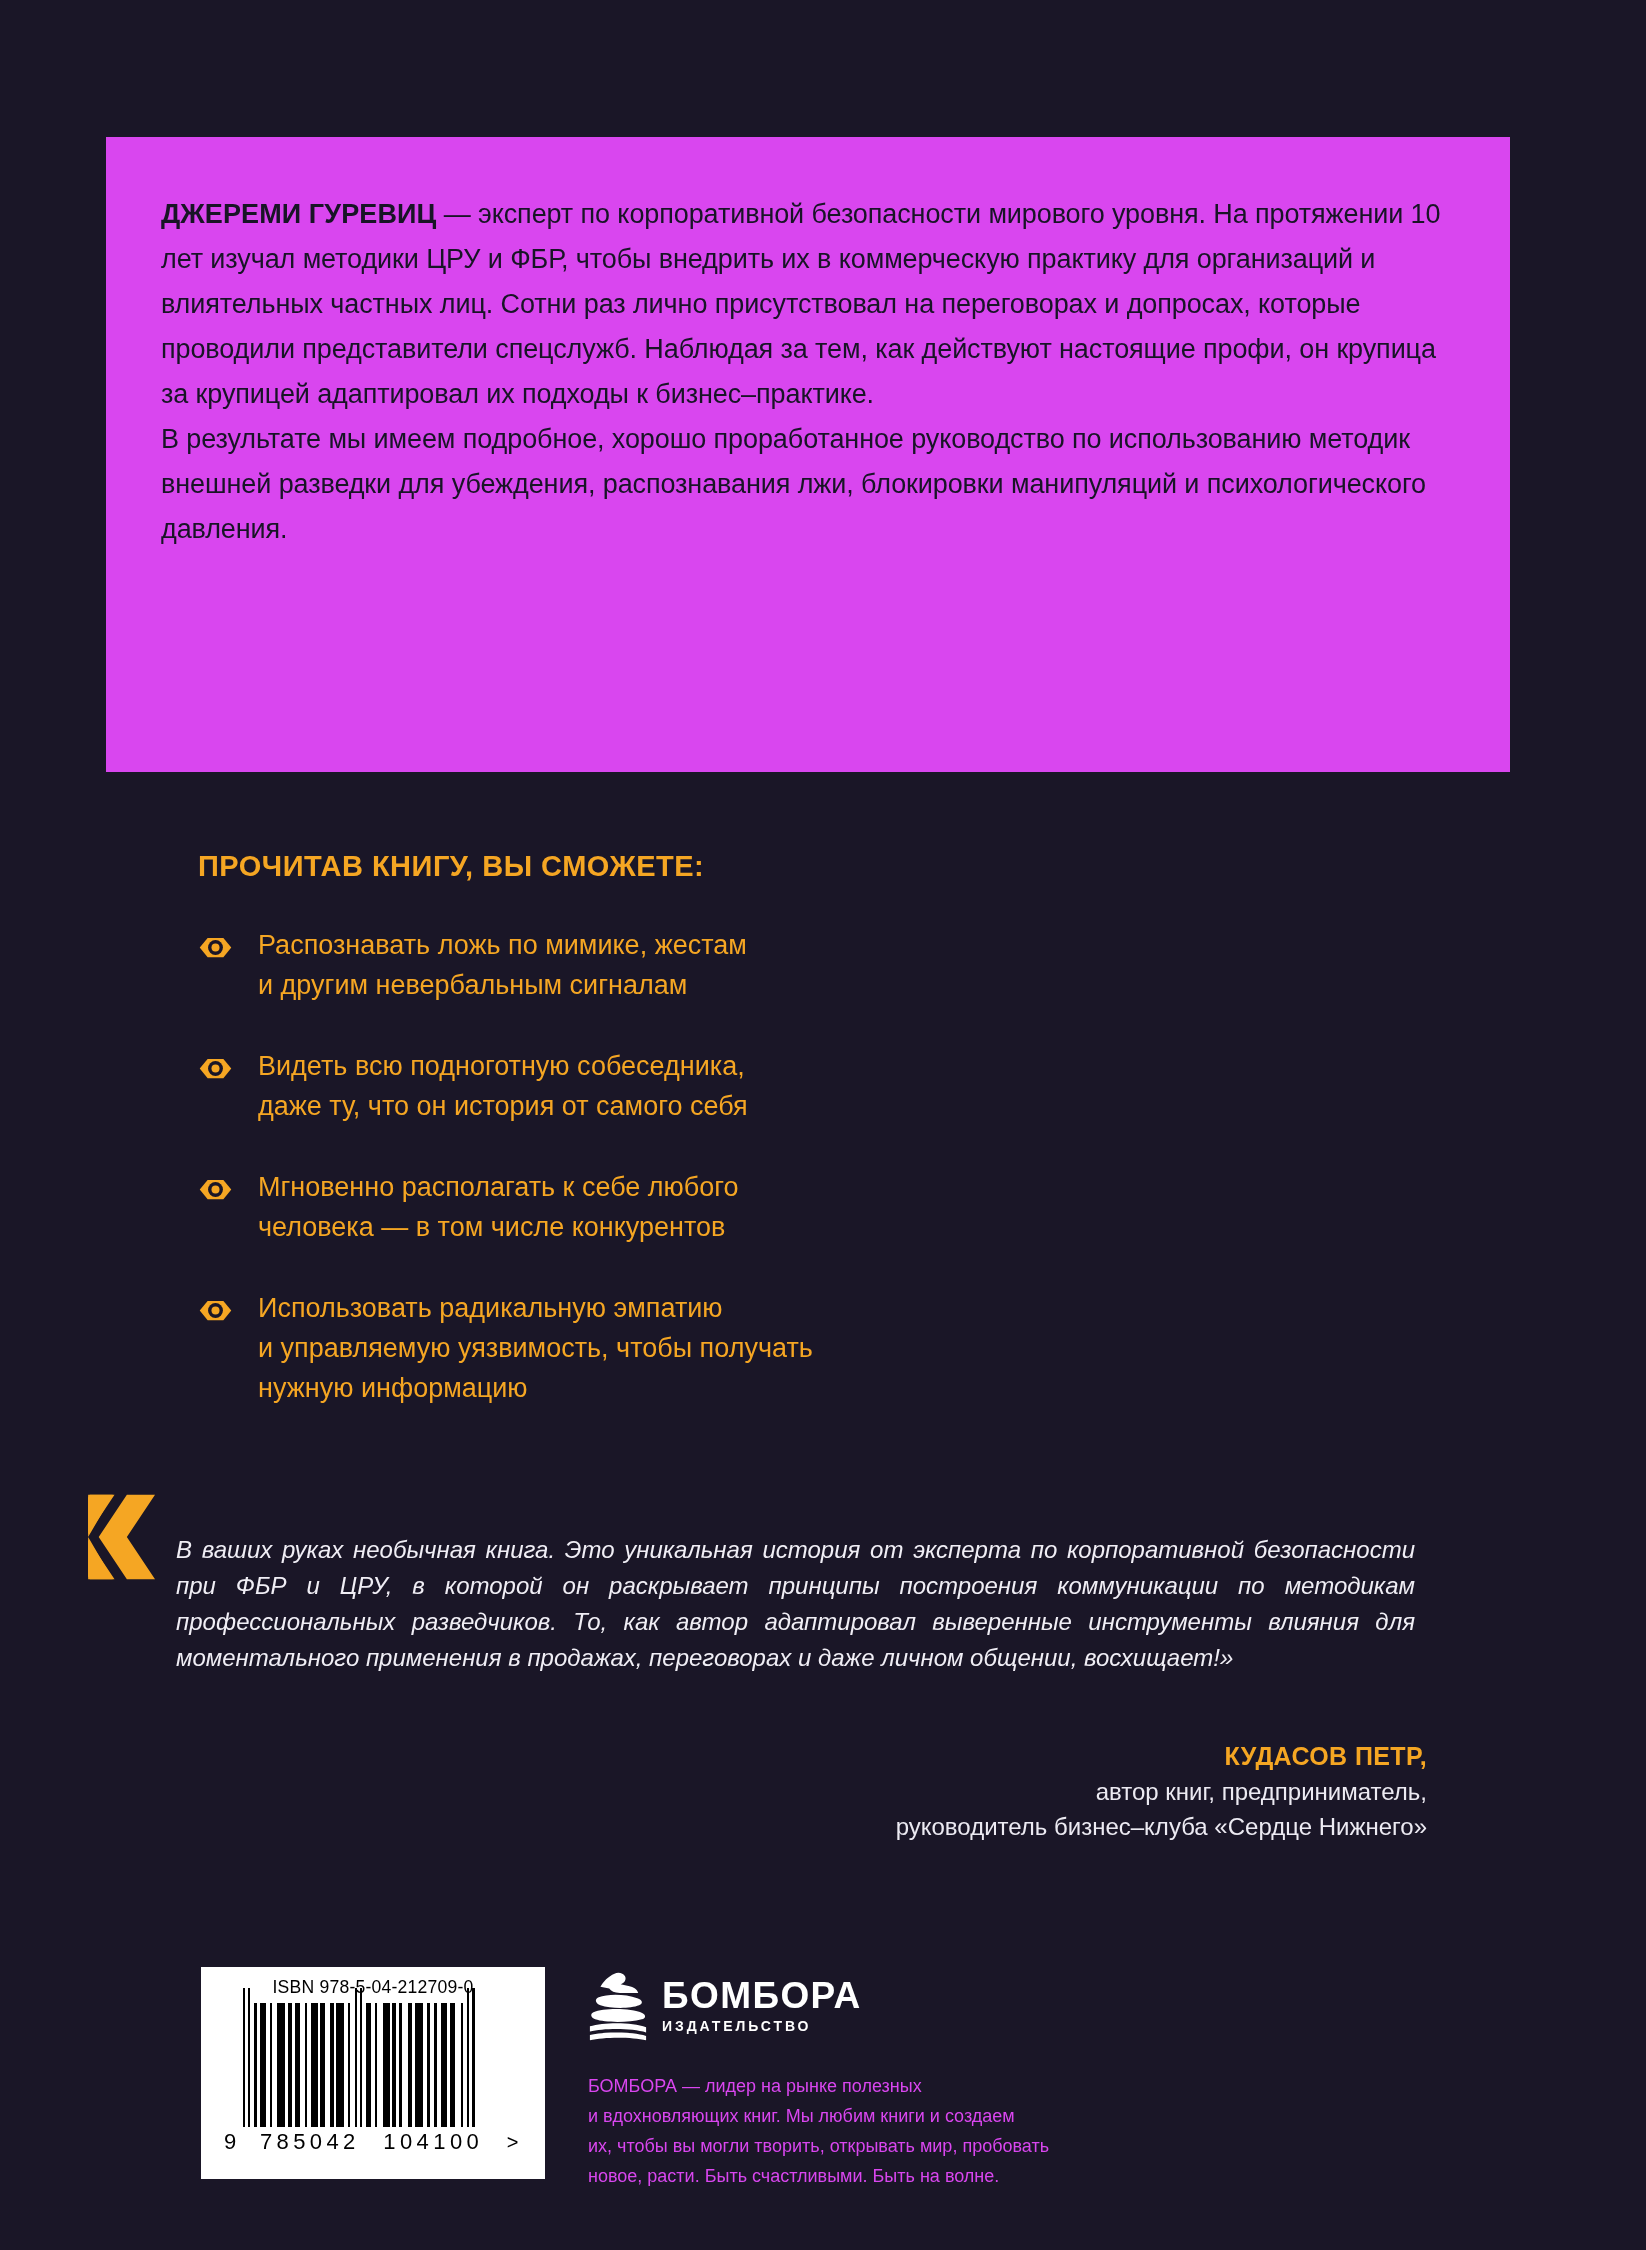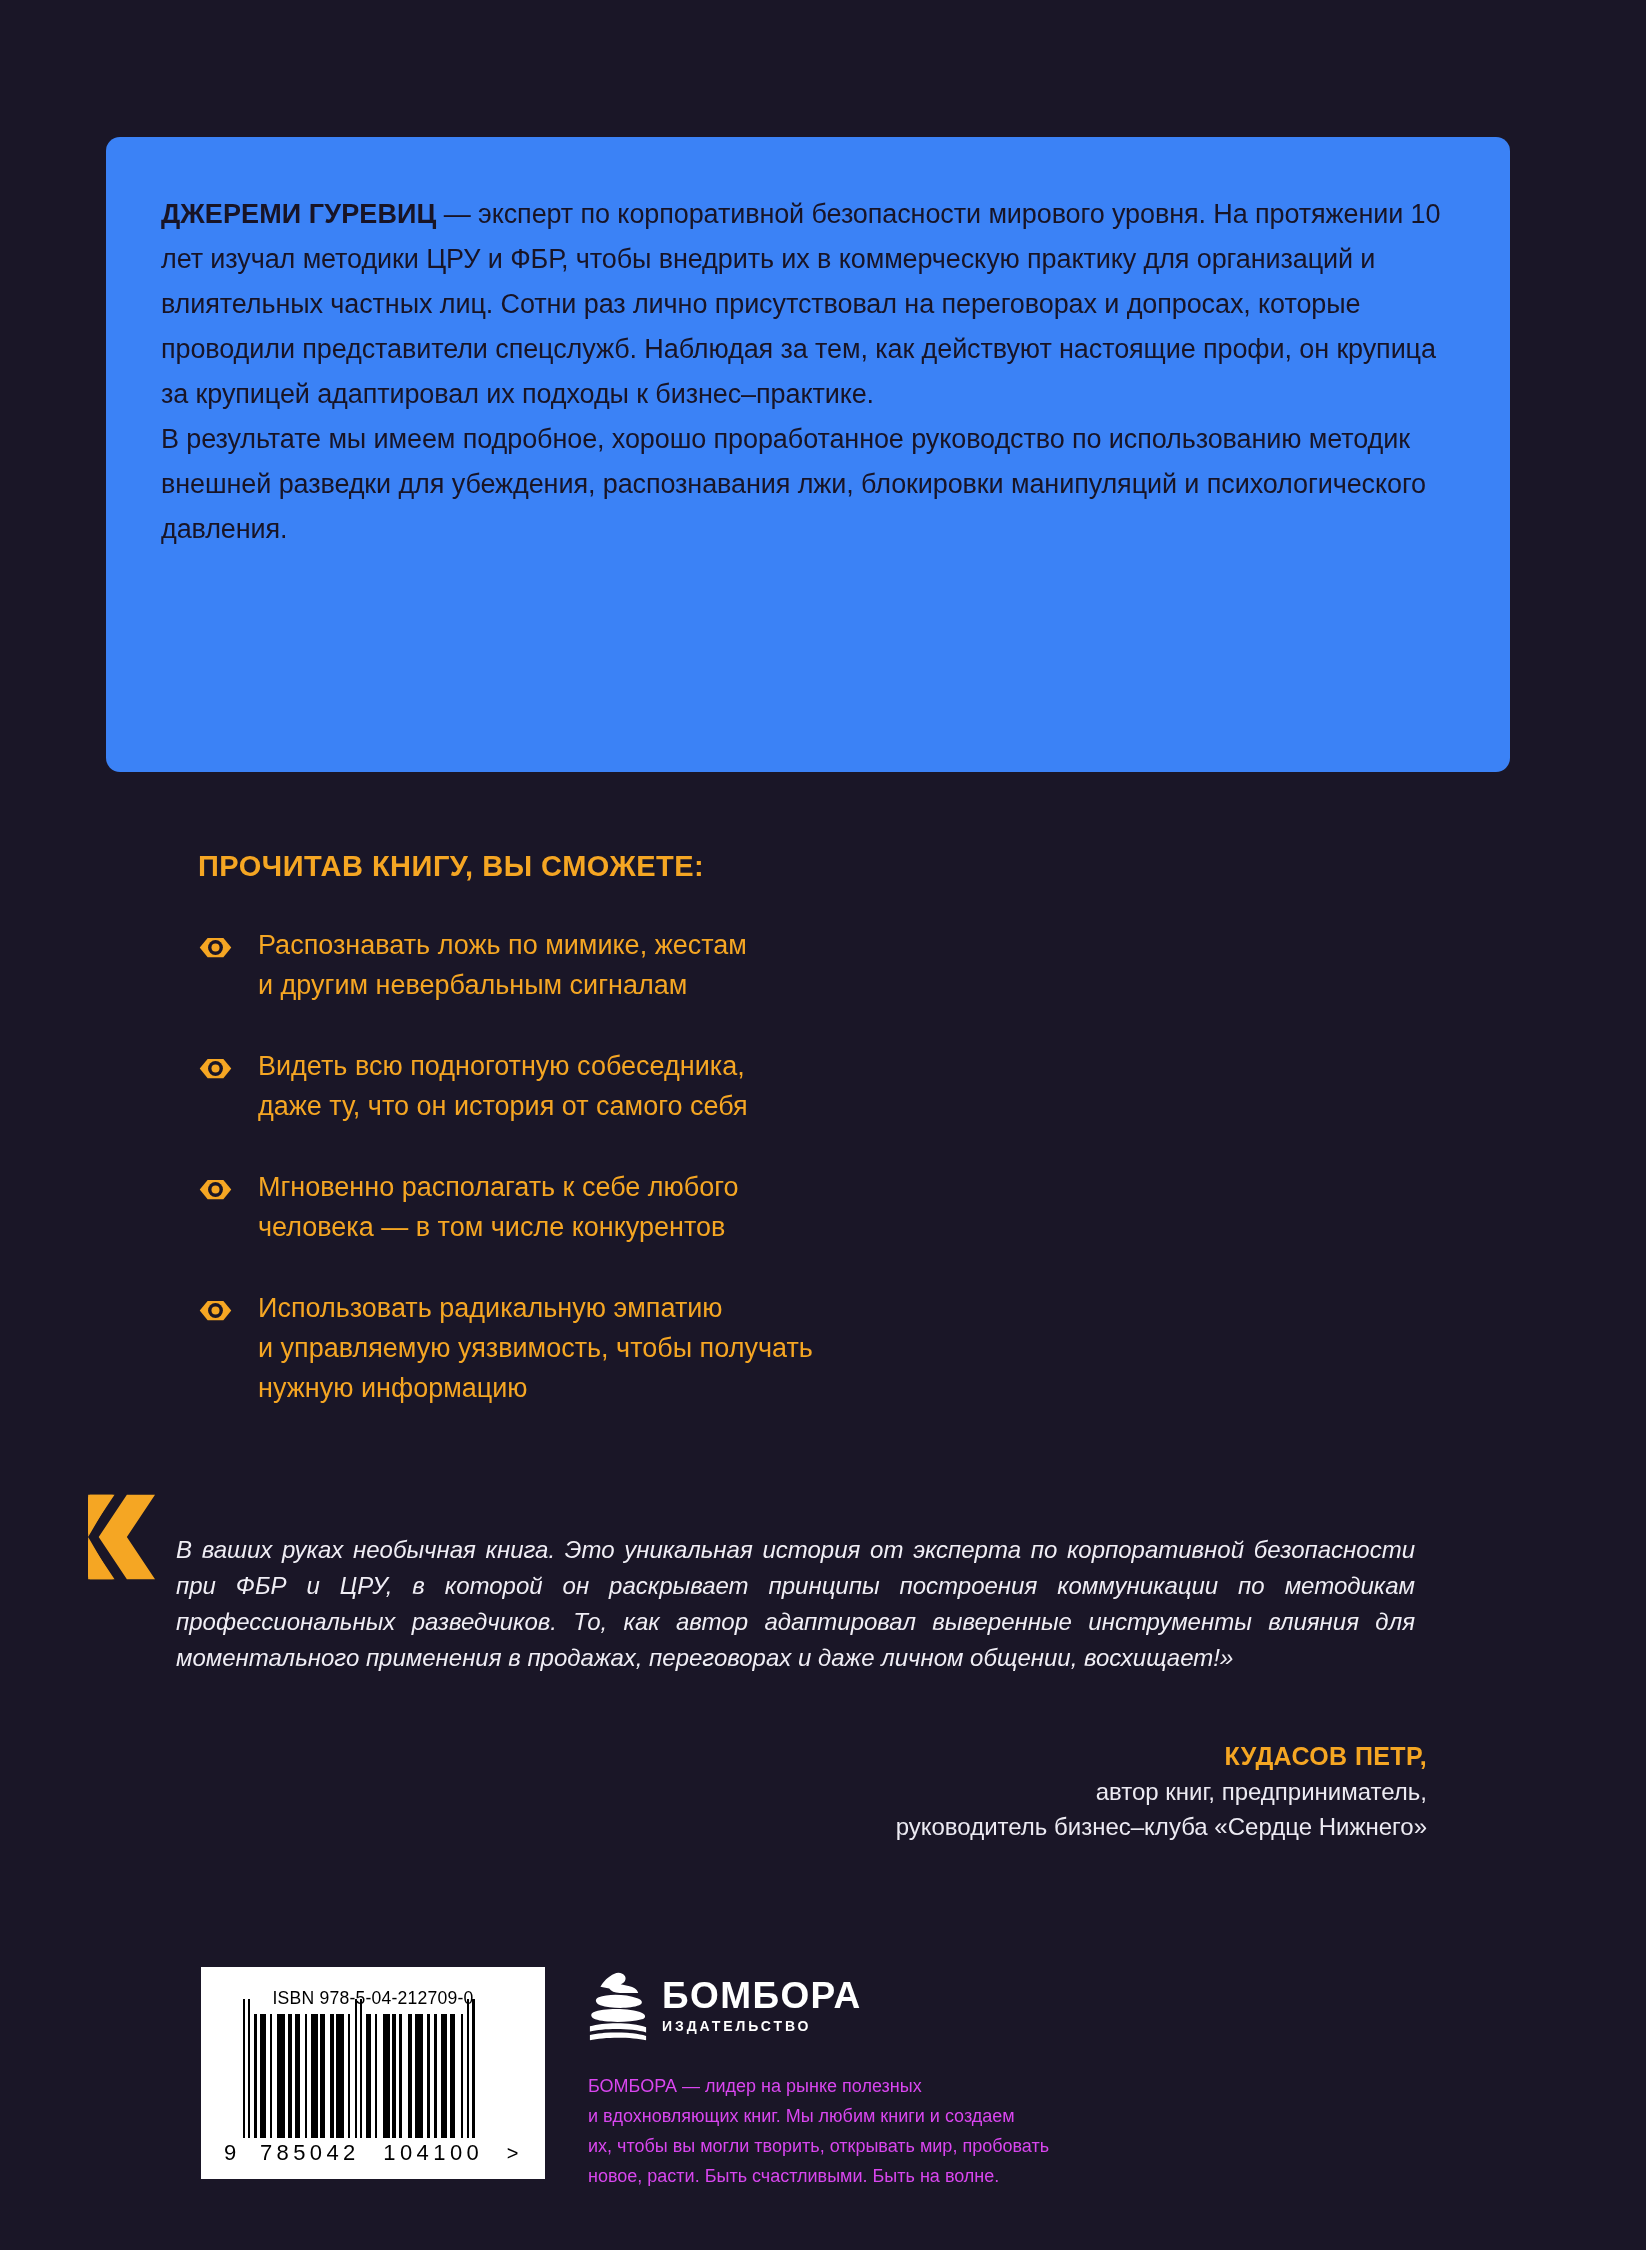--- a/index.html
+++ b/index.html
@@ -16,24 +16,23 @@
     overflow: hidden;
   }
 
   
   .author-block {
     position: absolute;
     left: 106px;
     top: 137px;
     width: 1404px;
     height: 635px;
-    background: #3b82f6;
+    background: #d946ef;
     box-sizing: border-box;
     padding: 55px 64px 0 55px;
-    border-radius: 14px;
   }
   .author-para {
     color: #181426;
     font-size: 27px;
     line-height: 45px;
     letter-spacing: -0.1px;
     margin: 0;
     font-weight: 400;
   }
   .author-para + .author-para {
@@ -121,21 +120,21 @@
 
   
   .barcode-box {
     position: absolute;
     left: 201px;
     top: 1967px;
     width: 344px;
     height: 212px;
     background: #ffffff;
     box-sizing: border-box;
-    padding: 21px 23px 7px 23px;
+    padding: 10px 23px 7px 23px;
     display: flex;
     flex-direction: column;
     align-items: center;
   }
   .isbn-text {
     color: #000;
     font-size: 17.6px;
     letter-spacing: 0.2px;
     margin-bottom: 5.3px;
     white-space: nowrap;

